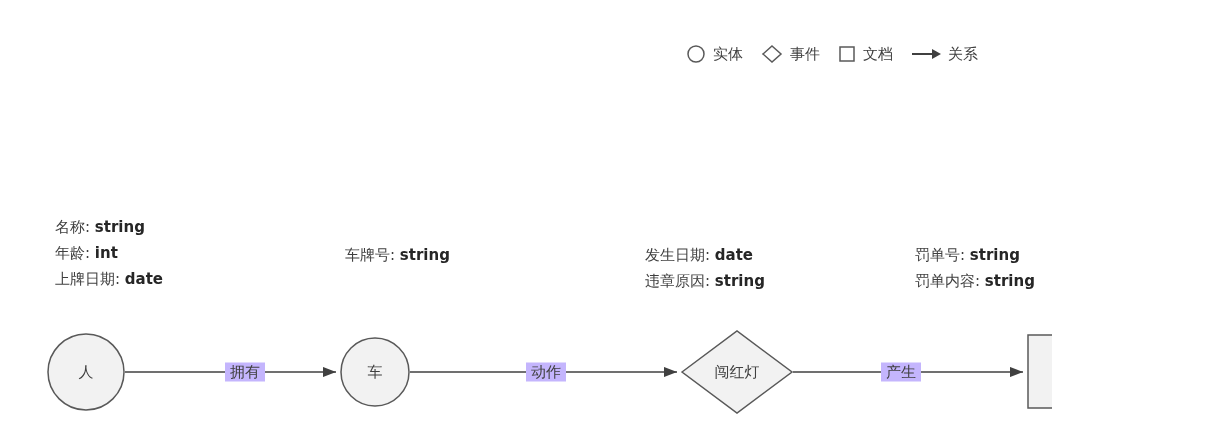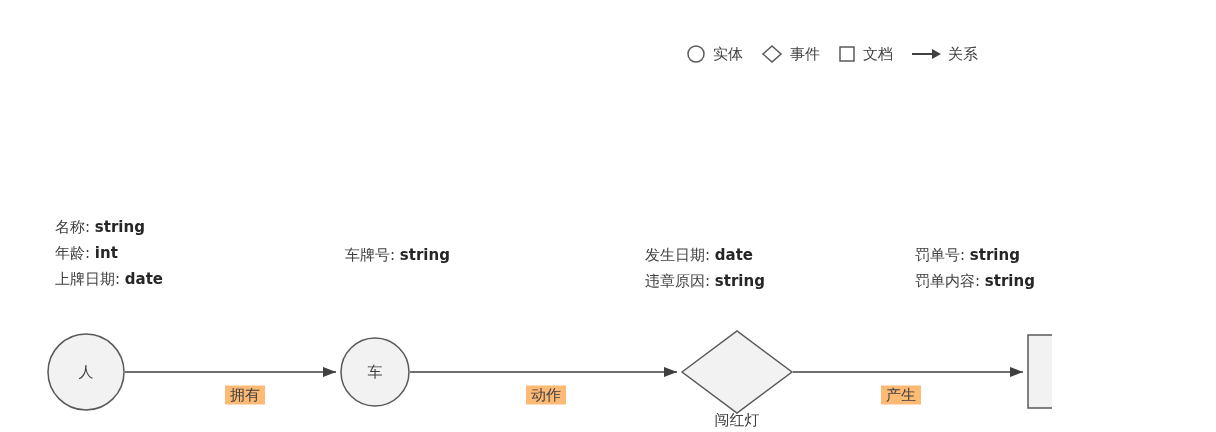--- a/index.html
+++ b/index.html
@@ -46,24 +46,23 @@
     font-size: 15px;
     color: #404040;
     white-space: nowrap;
     text-align: center;
   }
   .edge-label {
     position: absolute;
     transform: translate(-50%, -50%);
     font-size: 15px;
     color: #404040;
-    background: #fdba74;
+    background: #c4b5fd;
     padding: 0 5px;
     white-space: nowrap;
-    margin-top: 23px;
   }
   
   .attr-block {
     position: absolute;
     font-size: 15px;
     color: #3f3f3f;
     line-height: 26px;
     white-space: nowrap;
   }
   .attr-type {
@@ -160,20 +159,20 @@
       <span class="attr-type">string</span>
     </div>
     <div class="attr-line">
       <span>罚单内容:</span>
       <span class="attr-type">string</span>
     </div>
   </div>
 
   <div class="node-label" style="left:86px; top:372px;">人</div>
   <div class="node-label" style="left:375px; top:372px;">车</div>
-  <div class="node-label" style="left:737px; top:372px;margin-top:48px;">闯红灯</div>
+  <div class="node-label" style="left:737px; top:372px;">闯红灯</div>
   <div class="node-label" style="left:1128px; top:372px;">罚单</div>
 
   <div class="edge-label" style="left:245px; top:372px;">拥有</div>
   <div class="edge-label" style="left:546px; top:372px;">动作</div>
   <div class="edge-label" style="left:901px; top:372px;">产生</div>
 
 </div>
 
 </body></html>

